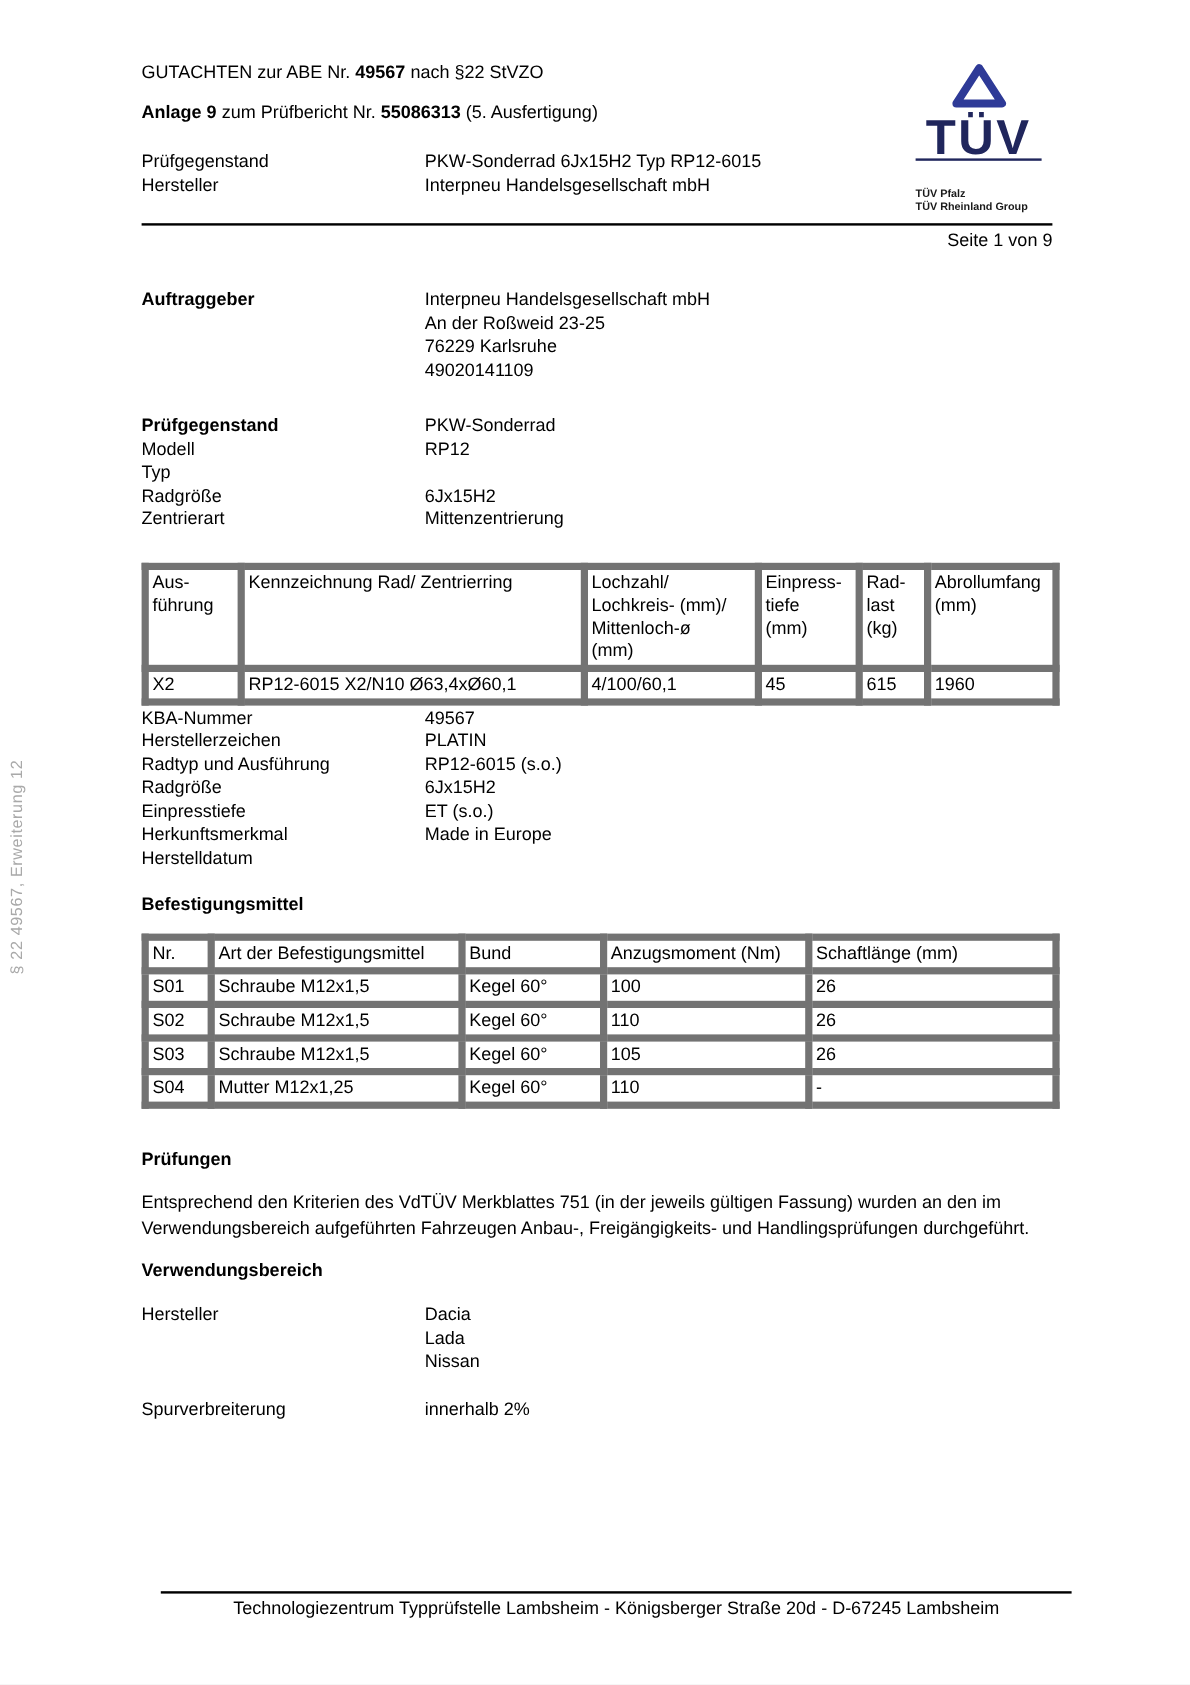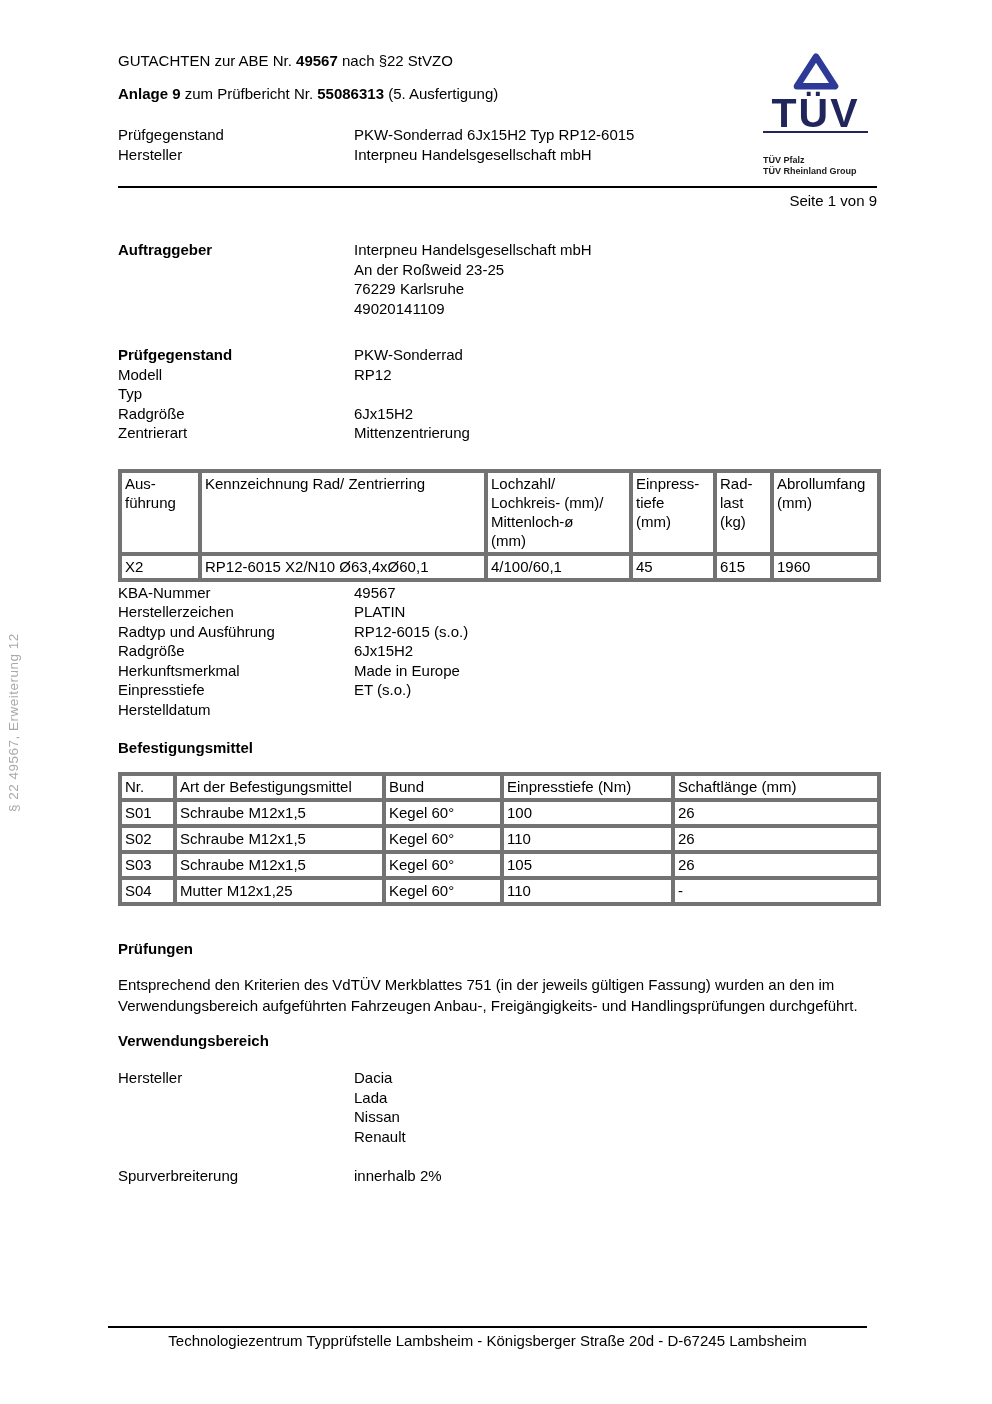--- a/index.html
+++ b/index.html
@@ -62,21 +62,21 @@
     margin-top: 22px;
   }
 
   .rule { border-top: 2px solid #000; }
   .page-indicator { text-align: right; margin-top: 3px; line-height: 19px; }
   .sec-auftraggeber { margin-top: 30px; }
   .sec-pruefgegenstand { margin-top: 27px; }
 
   table { border-collapse: collapse; table-layout: fixed; width: 759px; }
   td {
-    border: 4px solid #737373;
+    border: 6px solid #737373;
     padding: 1px 5px 2px 3px;
     vertical-align: top;
     font-size: 15px;
     line-height: 19px;
     overflow: hidden;
   }
   .rad-table { margin-top: 26px; }
   .befestigung-table { margin-top: 16px; }
 
   .heading { font-weight: bold; }
@@ -84,21 +84,21 @@
   .kenn-rows { margin-top: 1px; }
   .h-befestigung { margin-top: 20px; }
   .h-pruefungen { margin-top: 34px; }
   .pruef-text { margin-top: 17px; line-height: 21px; }
   .h-verwendung { margin-top: 16px; }
   .hersteller-block { margin-top: 19px; }
   .spur-row { margin-top: 20px; }
 
   .footer {
     position: absolute;
-    left: 108px;
+    left: 134px;
     top: 1326px;
     width: 759px;
     border-top: 2px solid #000;
     padding-top: 4px;
     text-align: center;
     font-size: 15px;
   }
 
   .margin-note {
     position: absolute;
@@ -234,47 +234,47 @@
       </div>
       <div class="kv-row">
         <div class="kv-label">Radtyp und Ausführung</div>
         <div class="kv-value">RP12-6015 (s.o.)</div>
       </div>
       <div class="kv-row">
         <div class="kv-label">Radgröße</div>
         <div class="kv-value">6Jx15H2</div>
       </div>
       <div class="kv-row">
+        <div class="kv-label">Einpresstiefe</div>
+        <div class="kv-value">ET (s.o.)</div>
+      </div>
+      <div class="kv-row">
         <div class="kv-label">Herkunftsmerkmal</div>
         <div class="kv-value">Made in Europe</div>
-      </div>
-      <div class="kv-row">
-        <div class="kv-label">Einpresstiefe</div>
-        <div class="kv-value">ET (s.o.)</div>
       </div>
       <div class="kv-row">
         <div class="kv-label">Herstelldatum</div>
       </div>
     </div>
 
     <div class="heading h-befestigung">Befestigungsmittel</div>
     <table class="befestigung-table">
       <colgroup>
         <col style="width:55px">
           <col style="width:209px">
           <col style="width:118px">
           <col style="width:171px">
           <col style="width:206px">
       </colgroup>
       <tbody>
           <tr>
         <td>Nr.</td>
         <td>Art der Befestigungsmittel</td>
         <td>Bund</td>
-        <td>Einpresstiefe (Nm)</td>
+        <td>Anzugsmoment (Nm)</td>
         <td>Schaftlänge (mm)</td>
       </tr>
       <tr>
         <td>S01</td>
         <td>Schraube M12x1,5</td>
         <td>Kegel 60°</td>
         <td>100</td>
         <td>26</td>
       </tr>
       <tr>
@@ -304,21 +304,20 @@
     <div class="heading h-pruefungen">Prüfungen</div>
     <p class="pruef-text">Entsprechend den Kriterien des VdTÜV Merkblattes 751 (in der jeweils gültigen Fassung) wurden an den im Verwendungsbereich aufgeführten Fahrzeugen Anbau-, Freigängigkeits- und Handlingsprüfungen durchgeführt.</p>
 
     <div class="heading h-verwendung">Verwendungsbereich</div>
     <div class="kv-row hersteller-block">
       <div class="kv-label">Hersteller</div>
       <div class="kv-value">
         <div>Dacia</div>
         <div>Lada</div>
         <div>Nissan</div>
-        <div>Renault</div>
       </div>
     </div>
     <div class="kv-row spur-row">
       <div class="kv-label">Spurverbreiterung</div>
       <div class="kv-value">innerhalb 2%</div>
     </div>
 
   </div>
 
   <div class="footer">Technologiezentrum Typprüfstelle Lambsheim - Königsberger Straße 20d - D-67245 Lambsheim</div>

